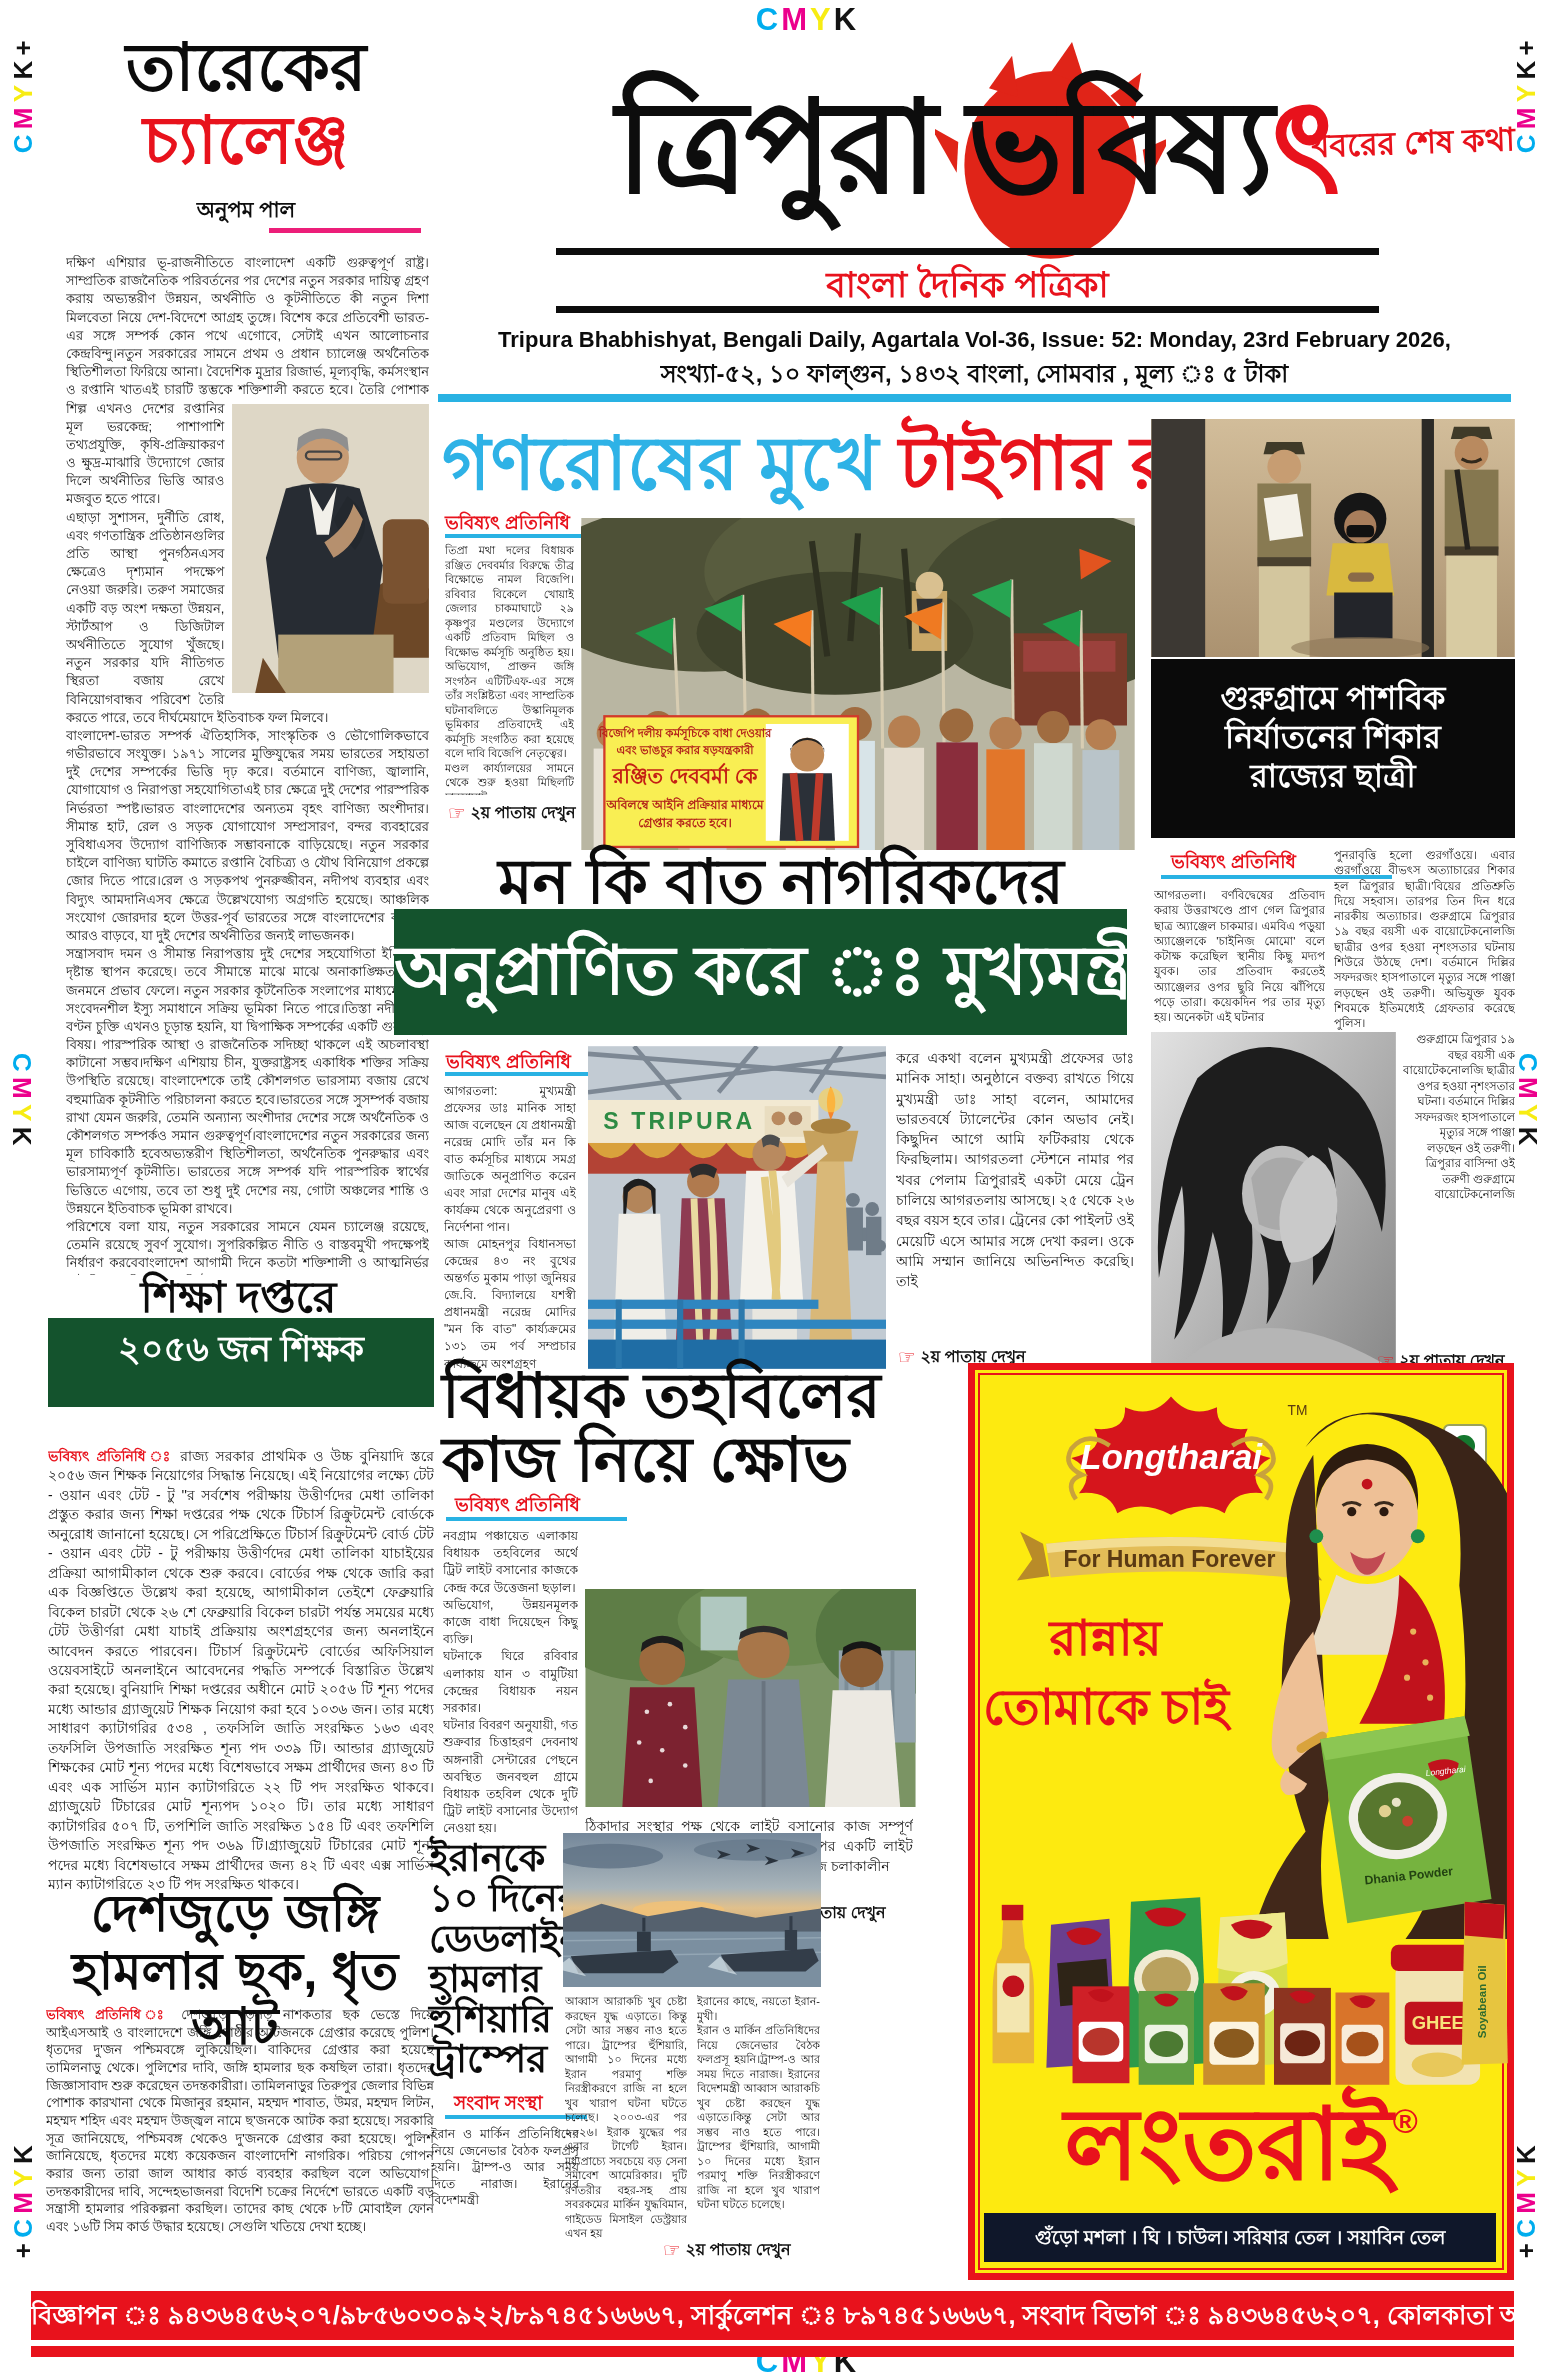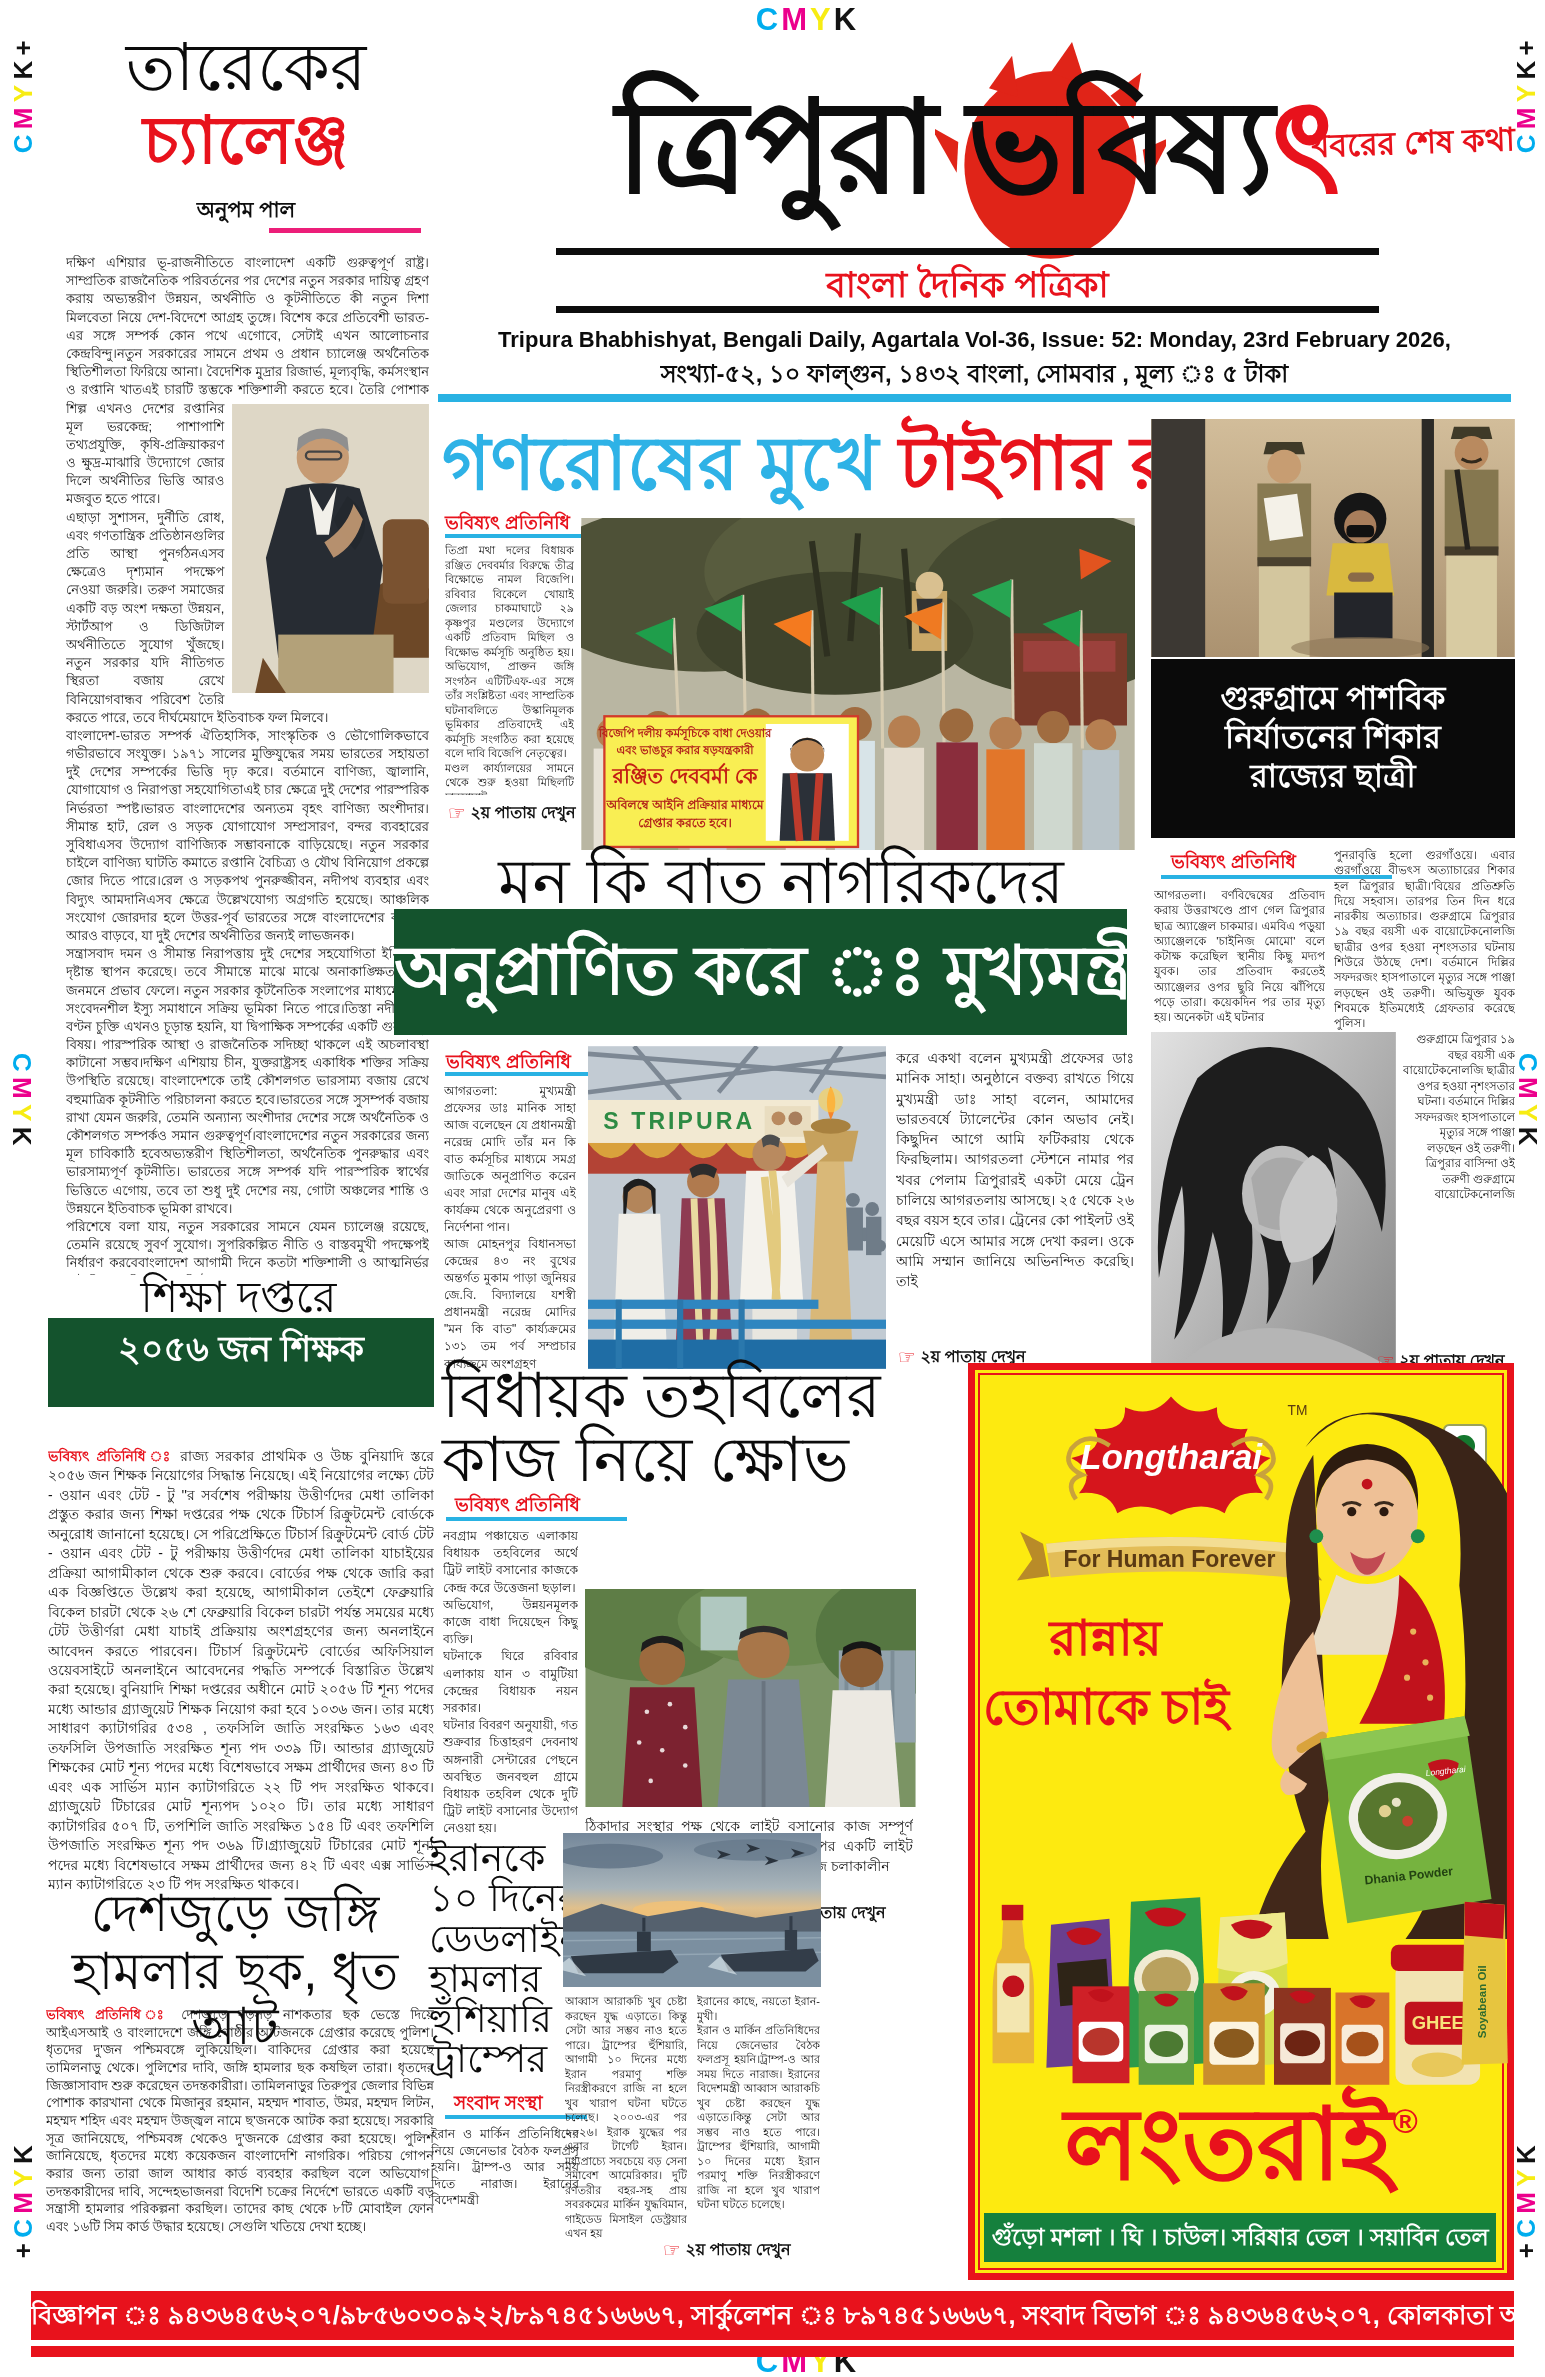--- a/index.html
+++ b/index.html
@@ -3,21 +3,21 @@
 <meta charset="utf-8">
 <style>
   html,body{margin:0;padding:0;background:#fff;}
   #page{position:relative;width:1545px;height:2377px;background:#fff;overflow:hidden;
         font-family:"Liberation Sans","DejaVu Sans",sans-serif;color:#141414;}
   .abs{position:absolute;}
   .jt{text-align:justify;}
   .ov{overflow:hidden;}
   .ctr{text-align:center;}
   .b{font-weight:bold;}
-  .hl-black{color:#0b0b0b;font-weight:normal;line-height:1.08;}
+  .hl-black{color:#0b0b0b;font-weight:bold;line-height:1.08;}
   .hl-red{color:#e8121c;}
   .hl-cyan{color:#2eb2e6;}
   .red-banner{background:#14532d;color:#ffffff;font-weight:bold;text-align:center;}
   .byline{color:#e8121c;font-weight:bold;font-size:18.5px;}
   .cyanbar{background:#29b2e3;height:3.8px;}
   .magbar{background:#ec1e79;height:5.4px;}
   .hand-note{font-weight:bold;font-size:16px;color:#111;white-space:nowrap;}
   .hand{color:#e8121c;font-size:20px;vertical-align:-1.5px;}
   .prelines{white-space:pre-line;}
   .vmark{display:flex;justify-content:center;align-items:center;gap:3.8px;
@@ -582,20 +582,20 @@
       <ellipse cx="595" cy="252" rx="34" ry="16" fill="#e8c85a"></ellipse>
 
       <path d="M630 40 L682 44 L686 250 L626 252 Z" fill="#e7c53f"></path>
       <path d="M630 40 L682 44 L680 88 L630 84 Z" fill="#c1121c"></path>
       <text x="658" y="170" font-size="15" font-weight="bold" fill="#2f6b2f" text-anchor="middle" transform="rotate(-90 658 170)">Soyabean Oil</text>
     </svg>
 
     <div class="abs ctr b" style="left:0;top:719px;width:100%;font-size:100px;color:#e8121c;line-height:1.1;">
       <span>লংতরাই</span><span style="font-size:34px;vertical-align:46px;">®</span>
     </div>
-    <div class="abs ctr b" style="left:9.2px;top:843px;width:512px;height:49px;background:#15803d;color:#fff;font-size:23px;line-height:49px;white-space:nowrap;">গুঁড়ো মশলা । ঘি । চাউল। সরিষার তেল । সয়াবিন তেল</div>
+    <div class="abs ctr b" style="left:9.2px;top:843px;width:512px;height:49px;background:#0f172a;color:#fff;font-size:19px;line-height:49px;white-space:nowrap;">গুঁড়ো মশলা । ঘি । চাউল। সরিষার তেল । সয়াবিন তেল</div>
   </div>
 
   <div class="abs ctr b" style="left:31px;top:2291px;width:1483px;height:49px;background:#e8121c;color:#ffffff;font-size:25.4px;line-height:48px;white-space:nowrap;overflow:hidden;">বিজ্ঞাপন ঃ ৯৪৩৬৪৫৬২০৭/৯৮৫৬০৩০৯২২/৮৯৭৪৫১৬৬৬৭, সার্কুলেশন ঃ ৮৯৭৪৫১৬৬৬৭, সংবাদ বিভাগ ঃ ৯৪৩৬৪৫৬২০৭, কোলকাতা অফিস ঃ ৯৮৩০৫১৮০৯৭</div>
   <div class="abs" style="left:31px;top:2346px;width:1483px;height:10.8px;background:#e8121c;"></div>
 
 </div>
 
 
 </body></html>

